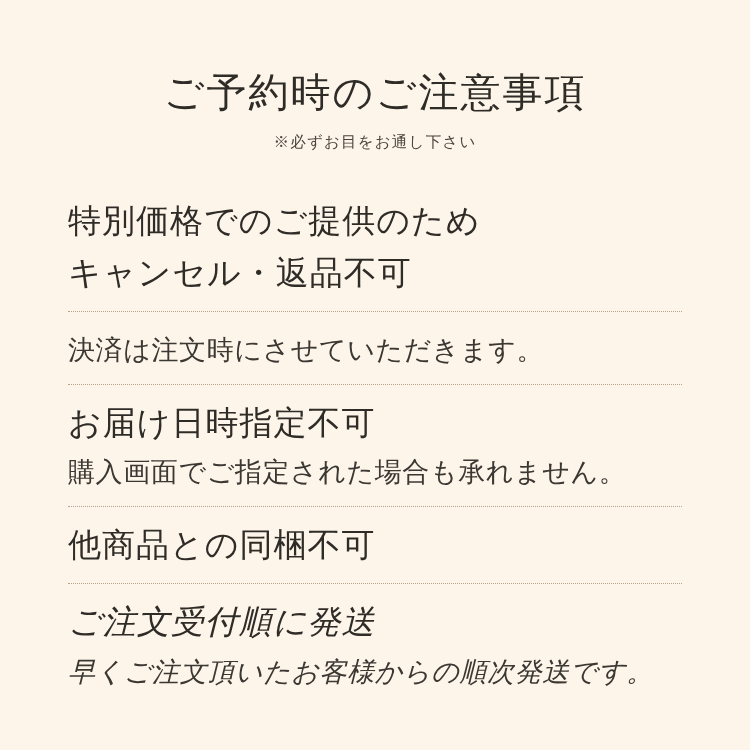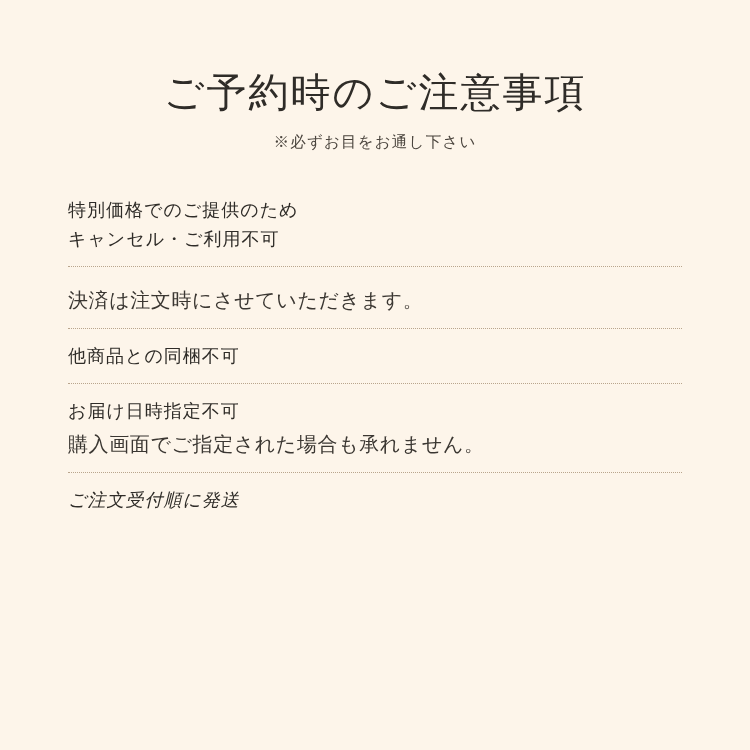--- a/index.html
+++ b/index.html
@@ -47,64 +47,65 @@
   }
   .note {
     padding: 14px 0 13px 0;
     border-bottom: 1px dotted #b9a58d;
   }
   .note:last-child {
     border-bottom: none;
     font-style: italic;
   }
   .note-main {
-    font-size: 18px;
+    font-size: 33px;
     line-height: 1.5;
     letter-spacing: 1px;
     color: #2f2c28;
   }
   .note-main + .note-main {
     margin-top: 2px;
   }
   .note-sub {
-    font-size: 20px;
+    font-size: 27px;
     line-height: 1.5;
     letter-spacing: 0.6px;
     color: #3b3732;
     margin-top: 4px;
   }
 </style>
 </head>
 <body>
 
 <div class="page">
 
   <div class="header">
     <h1 class="title">ご予約時のご注意事項</h1>
     <div class="subtitle">※必ずお目をお通し下さい</div>
   </div>
 
   <div class="notes">
 
     <div class="note">
       <div class="note-main">特別価格でのご提供のため</div>
-      <div class="note-main">キャンセル・ご利用不可</div>
+      <div class="note-main">キャンセル・返品不可</div>
     </div>
 
     <div class="note">
       <div class="note-sub">決済は注文時にさせていただきます。</div>
-    </div>
-
-    <div class="note">
-      <div class="note-main">他商品との同梱不可</div>
     </div>
 
     <div class="note">
       <div class="note-main">お届け日時指定不可</div>
       <div class="note-sub">購入画面でご指定された場合も承れません。</div>
     </div>
 
     <div class="note">
+      <div class="note-main">他商品との同梱不可</div>
+    </div>
+
+    <div class="note">
       <div class="note-main">ご注文受付順に発送</div>
+      <div class="note-sub">早くご注文頂いたお客様からの順次発送です。</div>
     </div>
 
   </div>
 </div>
 
 </body></html>

